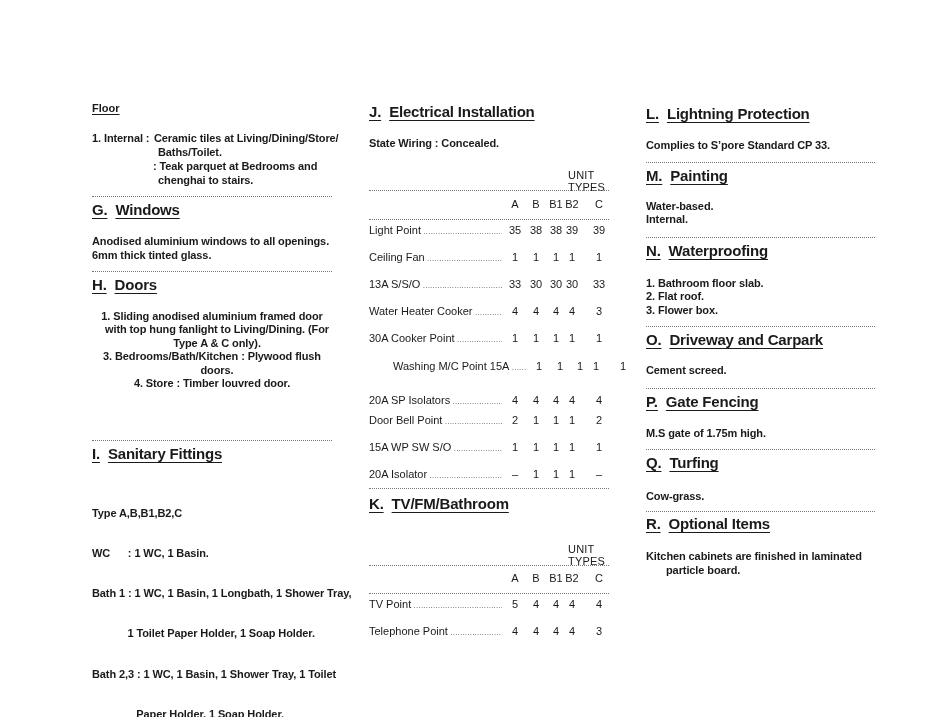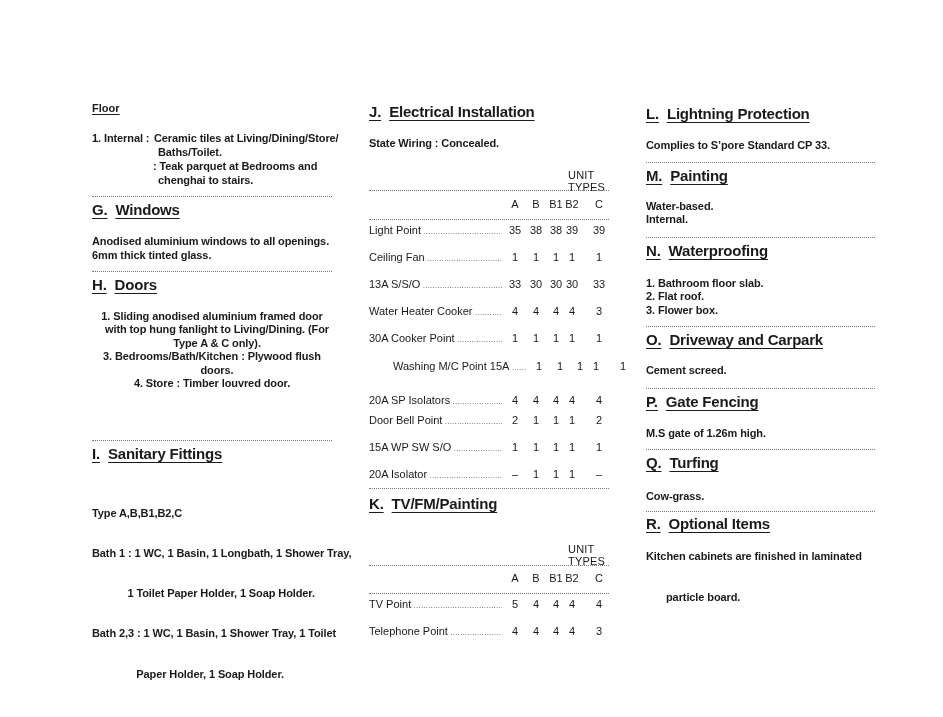--- a/index.html
+++ b/index.html
@@ -59,20 +59,21 @@
     <span class="list-line hang">4. Store : Timber louvred door.</span>
   </div>
 
   <div class="dots" style="top:440px;"></div>
 
   <div class="abs head" style="top:445px;">
     <span class="ltr">I.</span><span>Sanitary Fittings</span>
   </div>
   <div class="abs txt" style="top:480px; white-space:pre;">
     <span class="list-line">Type A,B,B1,B2,C</span>
+    <span class="list-line">WC      : 1 WC, 1 Basin.</span>
     <span class="list-line">Bath 1 : 1 WC, 1 Basin, 1 Longbath, 1 Shower Tray,</span>
     <span class="list-line">            1 Toilet Paper Holder, 1 Soap Holder.</span>
     <span class="list-line">Bath 2,3 : 1 WC, 1 Basin, 1 Shower Tray, 1 Toilet</span>
     <span class="list-line">               Paper Holder, 1 Soap Holder.</span>
     
     
   </div>
 </div>
 
 <div class="col" id="col2">
@@ -172,21 +173,21 @@
         <span class="cell c1">1</span>
         <span class="cell c2">1</span>
         <span class="cell c3">1</span>
         <span class="cell c4">–</span>
       </div>
     </div>
 
   <div class="dots" style="top:488px;"></div>
 
   <div class="abs head" style="top:495px;">
-    <span class="ltr">K.</span><span>TV/FM/Painting</span>
+    <span class="ltr">K.</span><span>TV/FM/Bathroom</span>
   </div>
 
   <div class="unit-types" style="top:543px;">UNIT TYPES</div>
   <div class="dots" style="top:565px;"></div>
   <div class="tbl-row" style="top:572px;">
     <span class="cell c0">A</span>
     <span class="cell c1">B</span>
     <span class="cell c2">B1</span>
     <span class="cell c3">B2</span>
     <span class="cell c4">C</span>
@@ -241,29 +242,29 @@
   <div class="abs head" style="top:331px;">
     <span class="ltr">O.</span><span>Driveway and Carpark</span>
   </div>
   <div class="abs txt" style="top:364px;">Cement screed.</div>
 
   <div class="dots" style="top:388px;"></div>
 
   <div class="abs head" style="top:393px;">
     <span class="ltr">P.</span><span>Gate Fencing</span>
   </div>
-  <div class="abs txt" style="top:427px;">M.S gate of 1.26m high.</div>
+  <div class="abs txt" style="top:427px;">M.S gate of 1.75m high.</div>
 
   <div class="dots" style="top:449px;"></div>
 
   <div class="abs head" style="top:454px;">
     <span class="ltr">Q.</span><span>Turfing</span>
   </div>
   <div class="abs txt" style="top:490px;">Cow-grass.</div>
 
   <div class="dots" style="top:511px;"></div>
 
   <div class="abs head" style="top:515px;">
     <span class="ltr">R.</span><span>Optional Items</span>
   </div>
   <div class="abs txt" style="top:550px;">Kitchen cabinets are finished in laminated</div>
-  <div class="abs txt" style="top:591px;padding-left:20px;">particle board.</div>
+  <div class="abs txt" style="top:564px;padding-left:20px;">particle board.</div>
 </div>
 
 </body></html>

